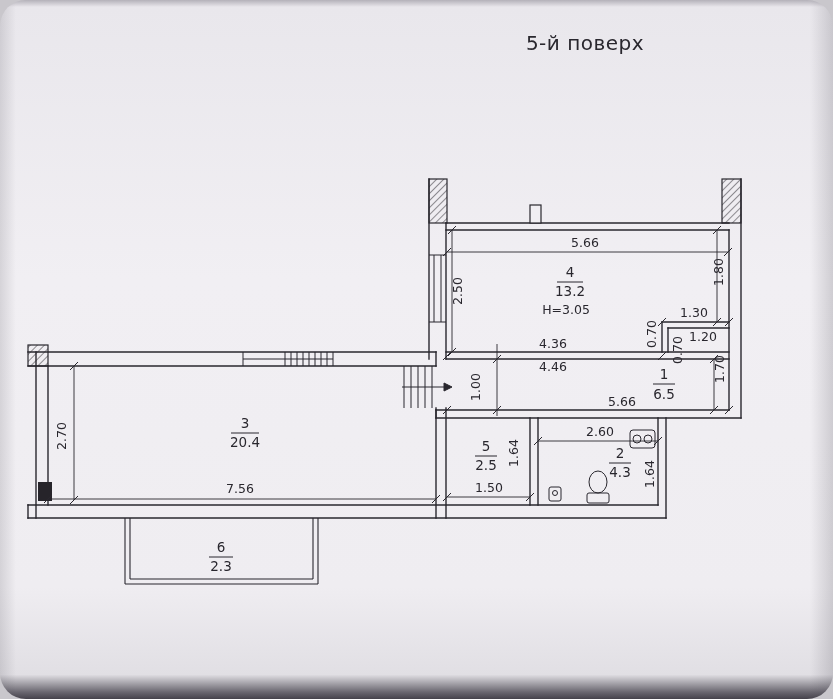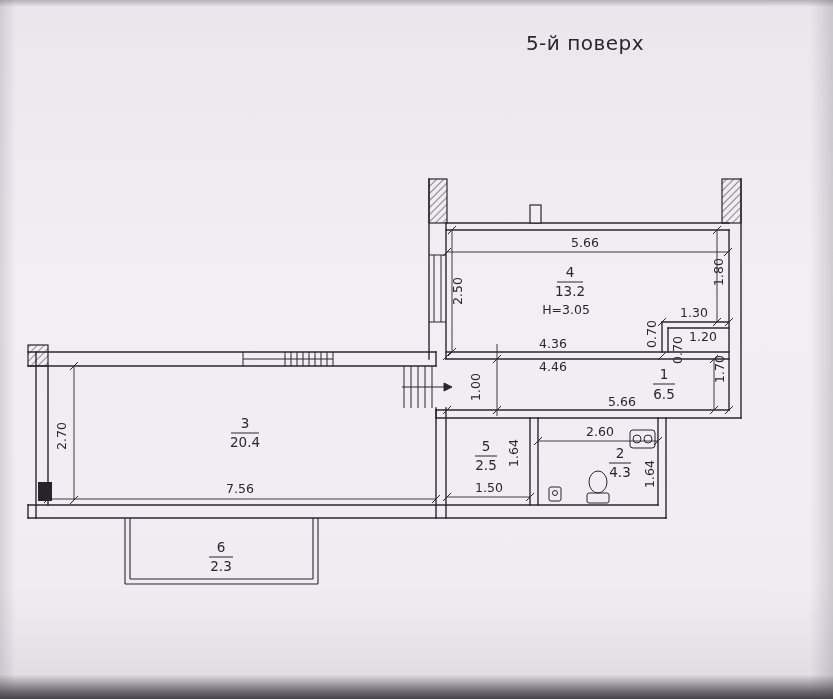--- a/index.html
+++ b/index.html
@@ -2,20 +2,21 @@
 <html><head>
 <meta charset="utf-8">
 <style>
   html,body{margin:0;padding:0}
   body{background:#c9c7cc;font-family:"DejaVu Sans",sans-serif}
   .photo{
     position:relative;width:833px;height:699px;overflow:hidden;
     background:
       linear-gradient(to right, rgba(70,68,78,.16), rgba(70,68,78,0) 16px, rgba(70,68,78,0) 810px, rgba(70,68,78,.20)),
       linear-gradient(to bottom, #b4b1b9 0, #e9e7ec 7px, #f1eff3 40%, #efedf1 84%, #e1dfe4 96.5%, #6a6770 99%, #45424b 100%);
+    border-radius: 26px;
   }
   .photo > svg{position:absolute;left:0;top:0}
   svg text{fill:#29272e;stroke:none}
   .t-title{font-size:20px;letter-spacing:.5px}
   .t-dim{font-size:12.5px}
   .t-room{font-size:13.5px}
 </style>
 </head>
 <body>
 

